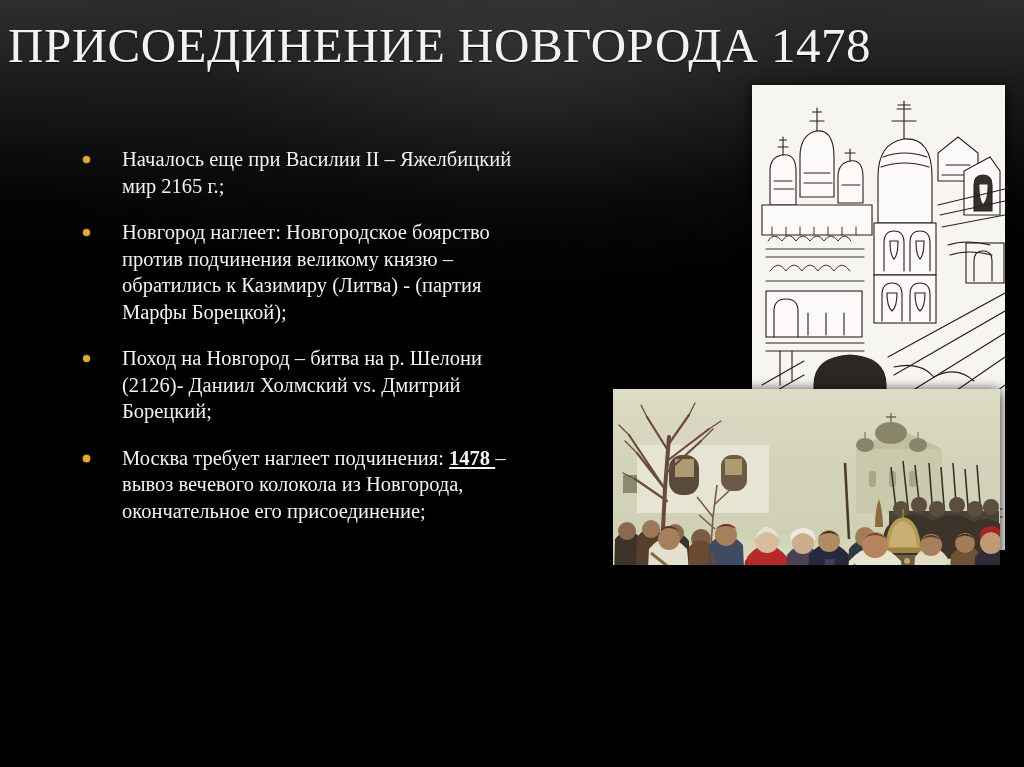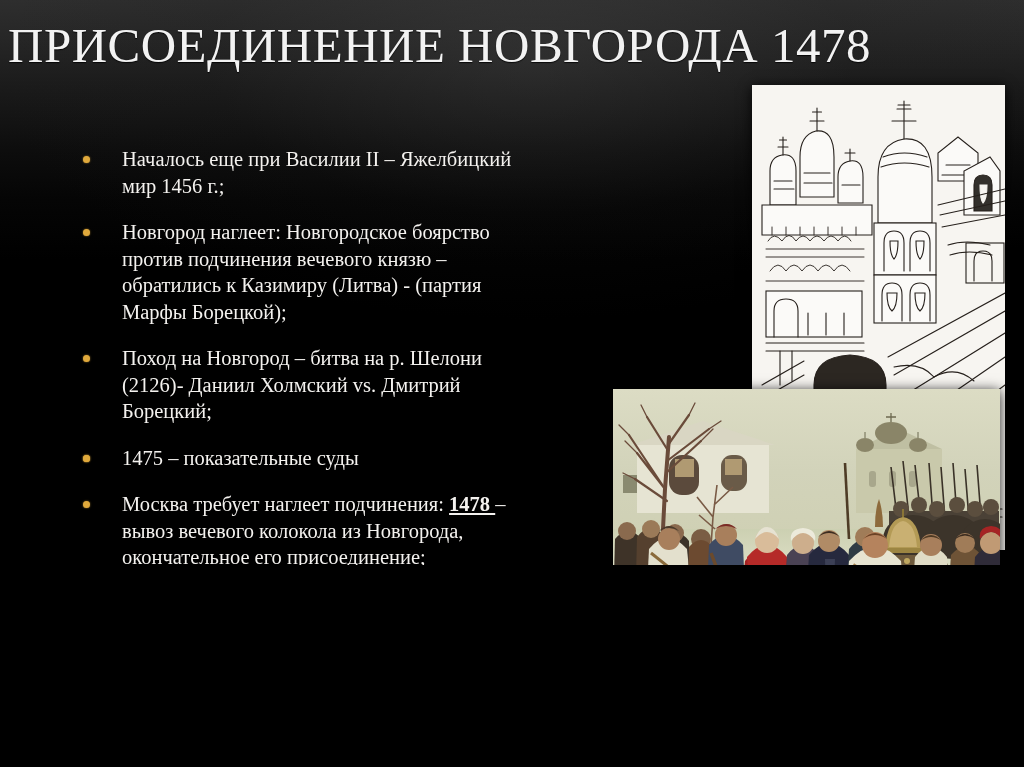--- a/index.html
+++ b/index.html
@@ -152,41 +152,37 @@
 
   <div class="bg-gradient"></div>
   <div class="bg-vignette"></div>
 
   <div class="slide-title">Присоединение Новгорода 1478</div>
 
   <div class="bullets">
 
     <div class="bullet-item">
       <span class="bullet-dot"></span>
-      <span class="bullet-text">Началось еще при Василии II – Яжелбицкий мир 1456 г.;</span>
+      <span class="bullet-text">Началось еще при Василии II – Яжелбицкий мир 2165 г.;</span>
     </div>
 
     <div class="bullet-item">
       <span class="bullet-dot"></span>
-      <span class="bullet-text">Новгород наглеет: Новгородское боярство против подчинения вечевого князю – обратились к Казимиру (Литва) - (партия Марфы Борецкой);</span>
+      <span class="bullet-text">Новгород наглеет: Новгородское боярство против подчинения великому князю – обратились к Казимиру (Литва) - (партия Марфы Борецкой);</span>
     </div>
 
     <div class="bullet-item">
       <span class="bullet-dot"></span>
       <span class="bullet-text">Поход на Новгород – битва на р. Шелони (2126)- Даниил Холмский vs. Дмитрий Борецкий;</span>
     </div>
 
     <div class="bullet-item">
       <span class="bullet-dot"></span>
     </div>
 
-    <div class="bullet-item">
-      <span class="bullet-dot"></span>
-      <span class="bullet-text">1475 – показательные суды</span>
-    </div>
 
     <div class="bullet-item">
       <span class="bullet-dot"></span>
       <span class="bullet-text"><span>Москва требует наглеет подчинения: </span><span class="hl-year">1478 </span><span>– вывоз вечевого колокола из Новгорода, окончательное его присоединение;</span></span>
     </div>
 
   </div>
 
   <div class="img-frame" id="chronicle">
     <svg width="253" height="465" viewBox="0 0 253 465" xmlns="http://www.w3.org/2000/svg">

